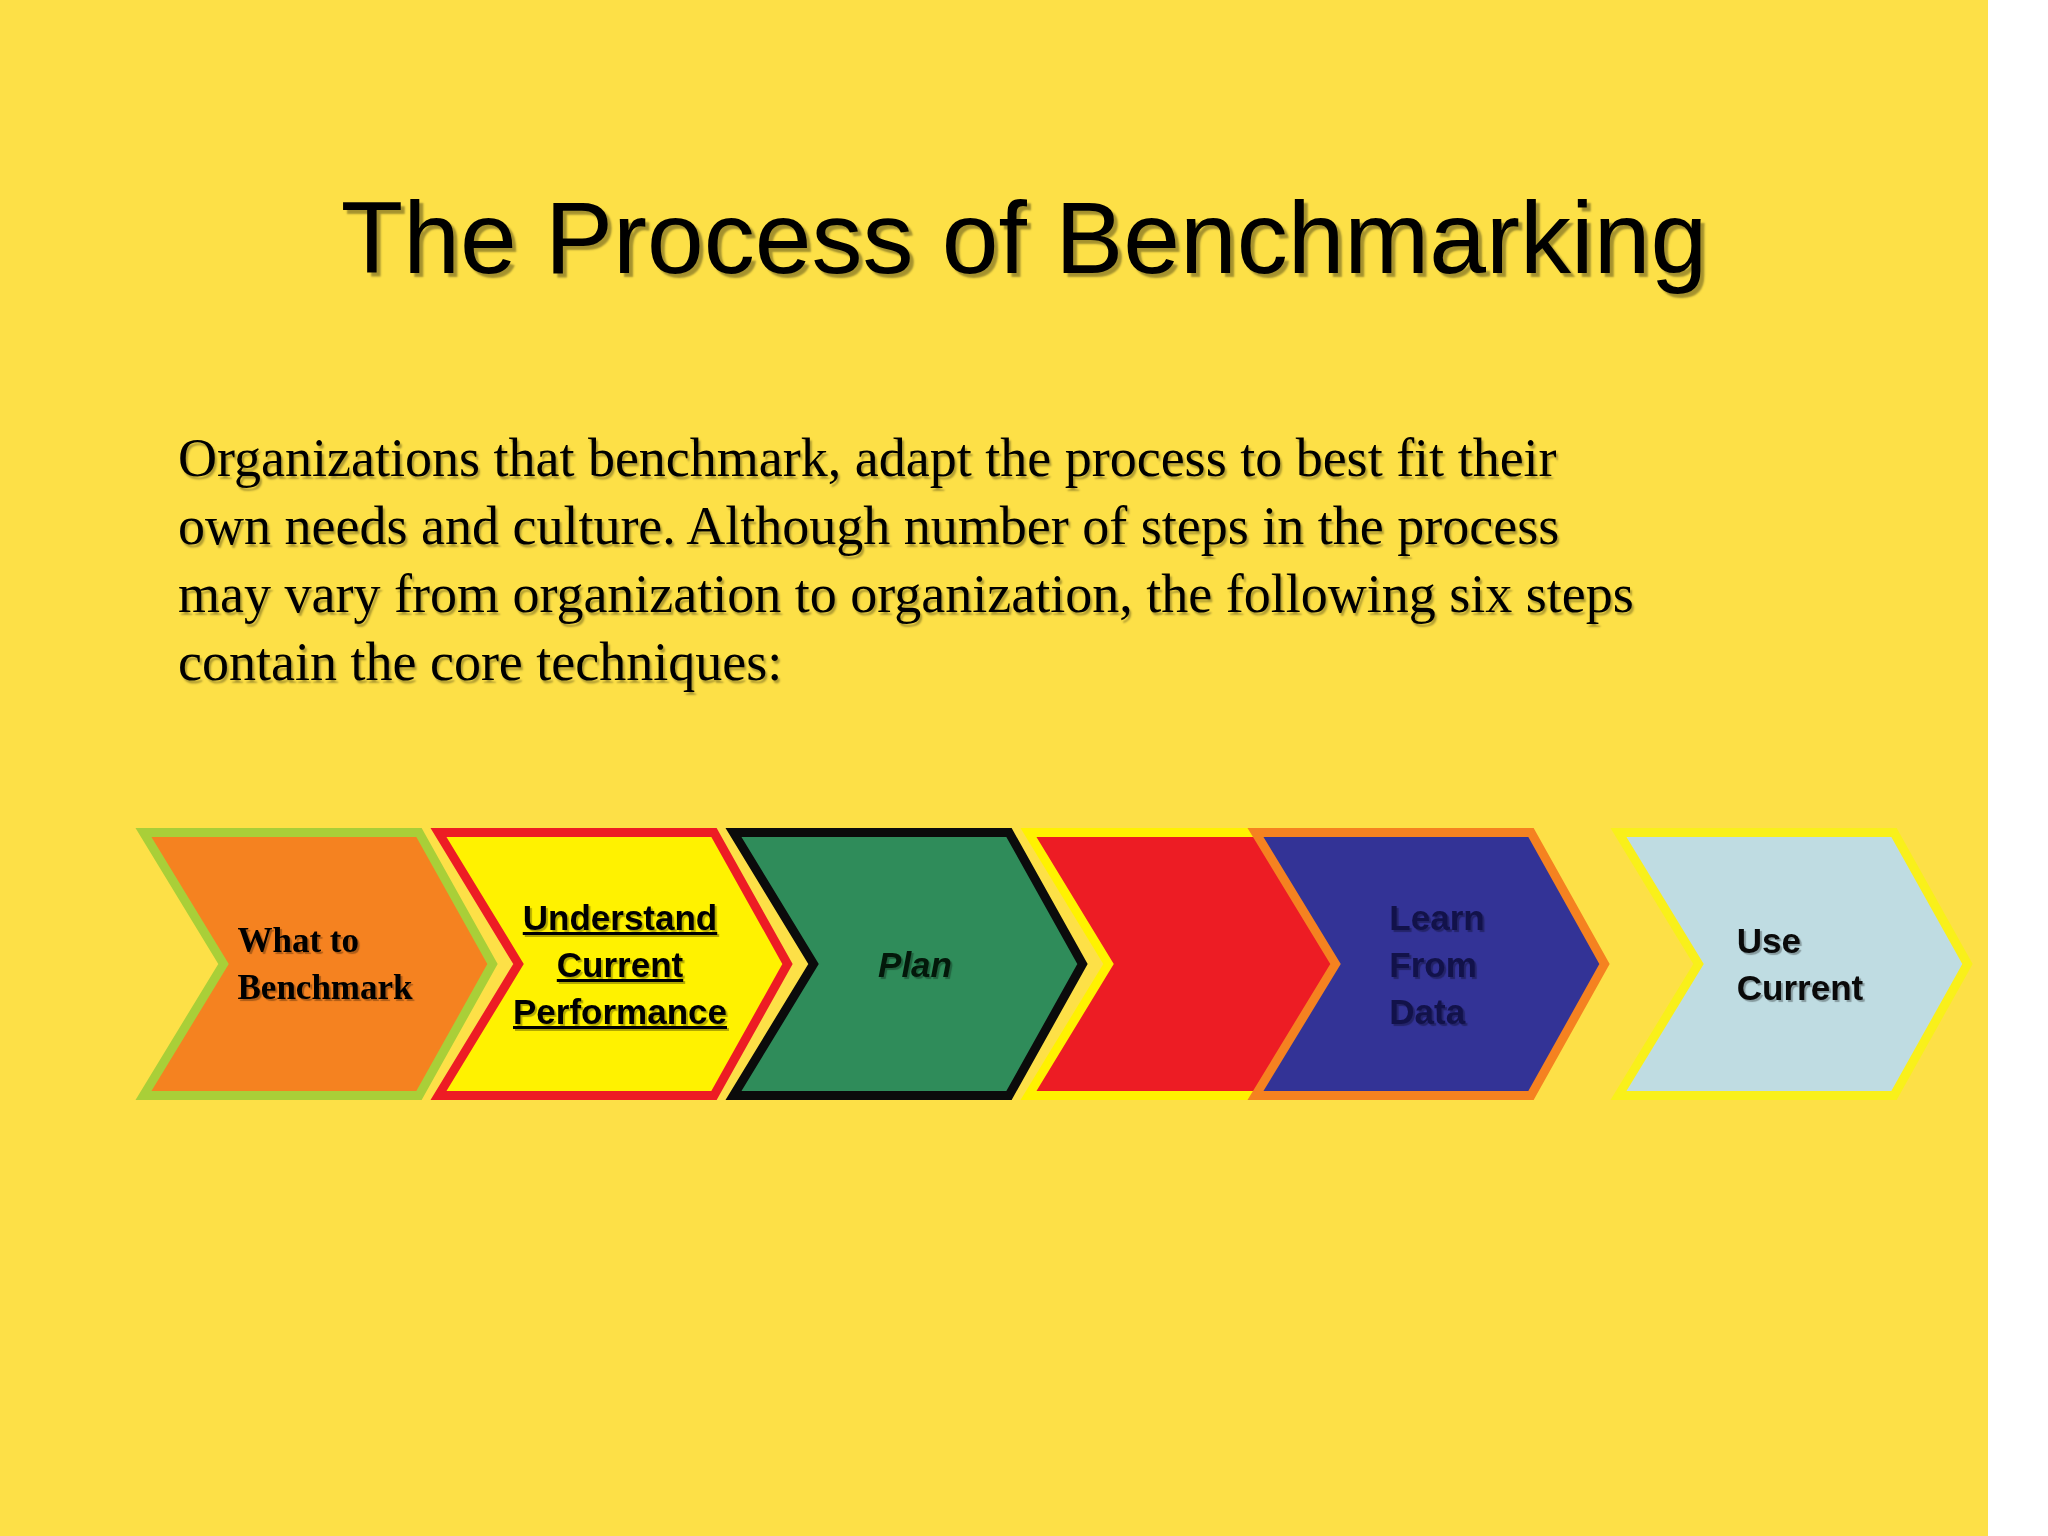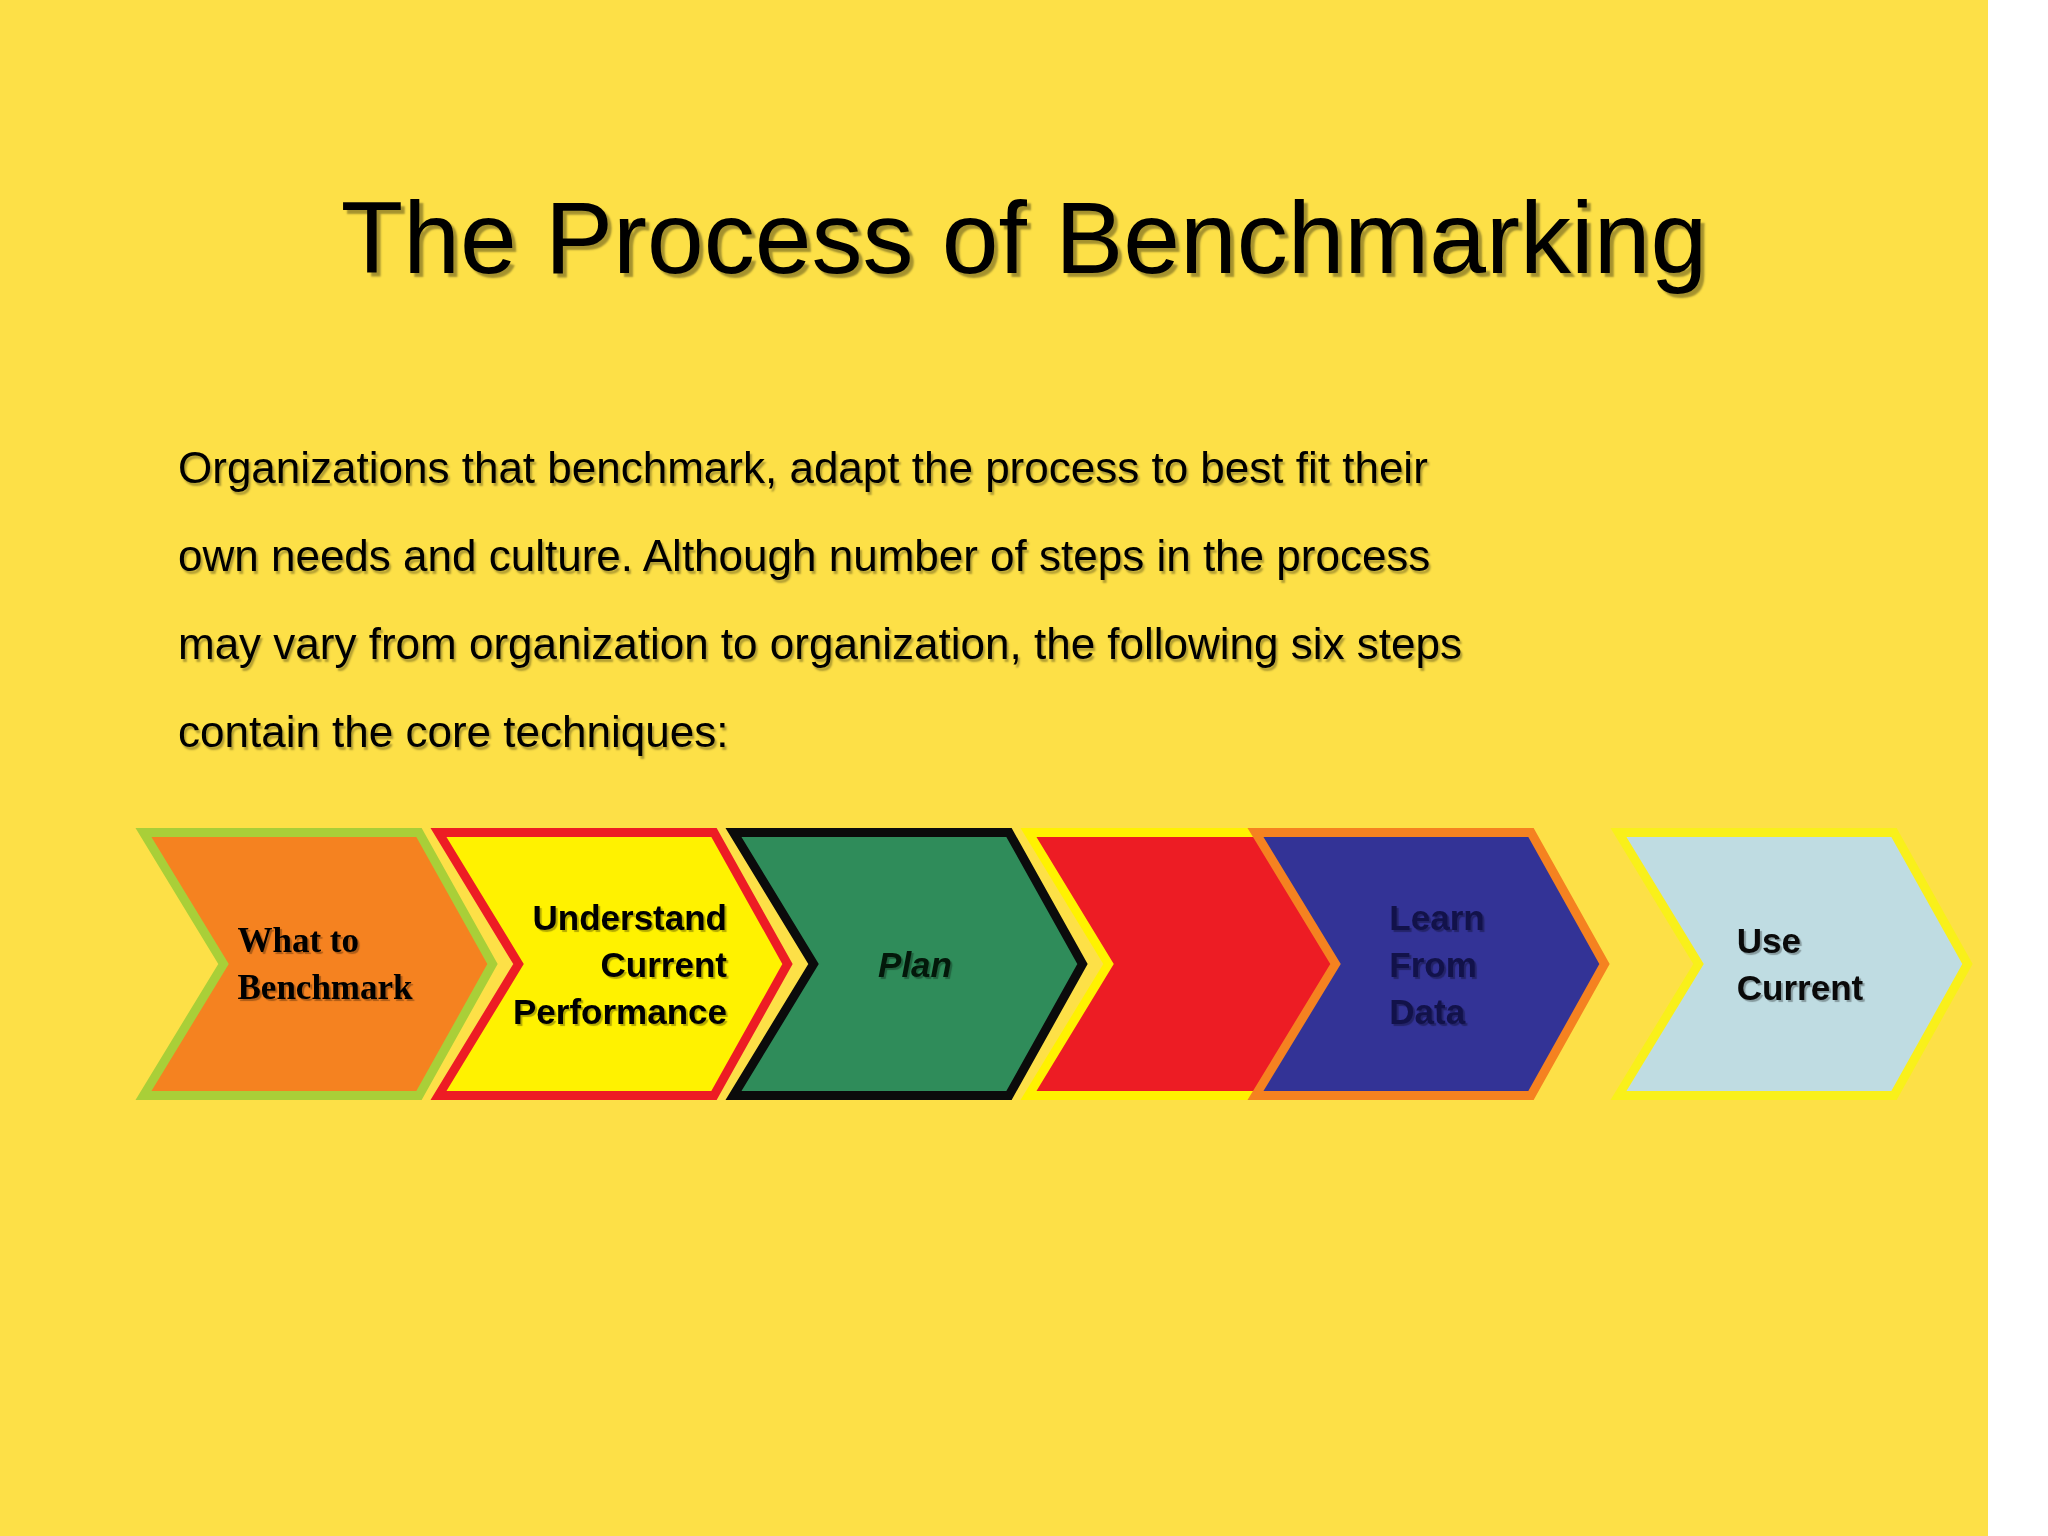--- a/index.html
+++ b/index.html
@@ -29,25 +29,26 @@
     color: #000000;
     text-shadow: 4px 4px 2px rgba(0,0,0,0.35);
     white-space: nowrap;
   }
   .body-text {
     position: absolute;
     top: 424px;
     left: 178px;
     width: 1720px;
     margin: 0;
-    font-size: 44px;
-    line-height: 88px;
+    font-size: 54px;
+    line-height: 68px;
     color: #000000;
     text-shadow: 2px 3px 2px rgba(0,0,0,0.30);
     white-space: pre-line;
+    font-family: Liberation Serif, serif;
   }
   .arrows {
     position: absolute;
     top: 828px;
     left: 139px;
     width: 1840px;
     height: 272px;
   }
   .step {
     position: absolute;
@@ -84,21 +85,21 @@
     justify-content: center;
   }
   .label-text {
     font-size: 35px;
     font-weight: bold;
     line-height: 47px;
     text-align: left;
     white-space: pre-line;
     text-shadow: 2px 2px 1px rgba(0,0,0,0.30);
   }
-  .step-2 .label-text { text-align: right; }
+  .step-2 .label-text { text-align: center; text-decoration: underline; }
 </style>
 </head>
 <body>
 
 <div class="slide">
 
   <h1 class="title">The Process of Benchmarking</h1>
 
   <p class="body-text">Organizations that benchmark, adapt the process to best fit their
 own needs and culture. Although number of steps in the process

